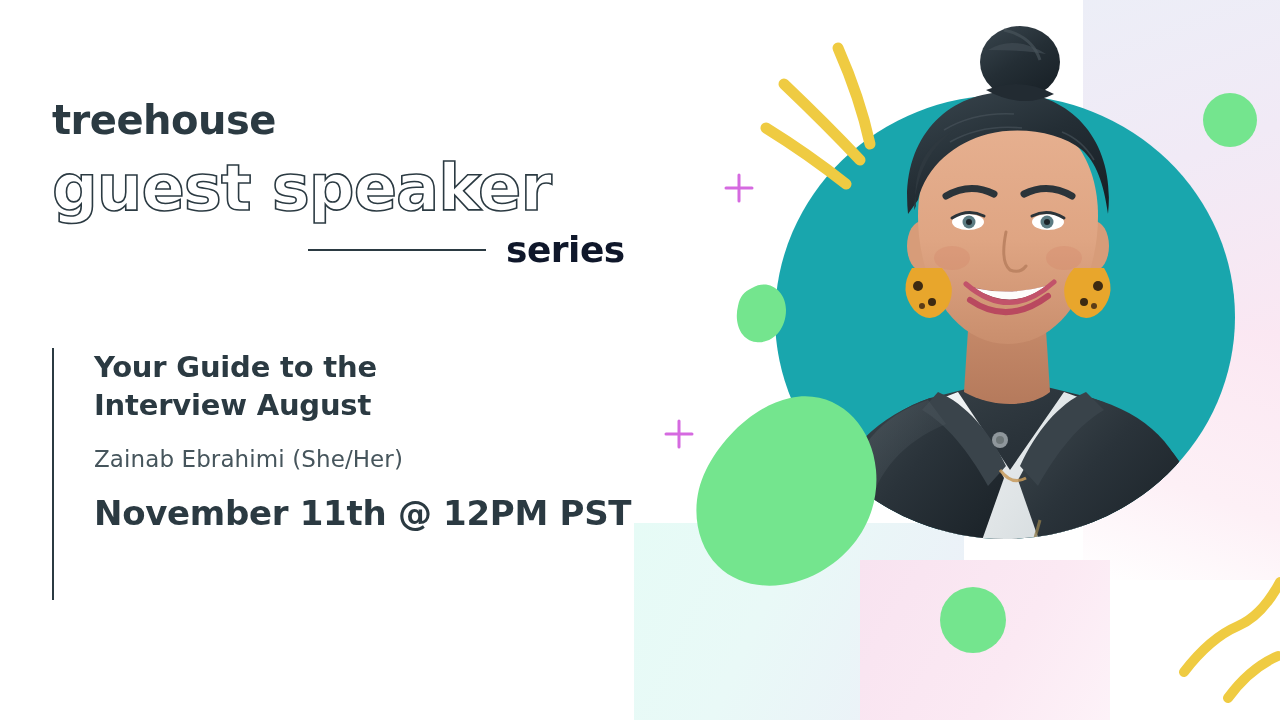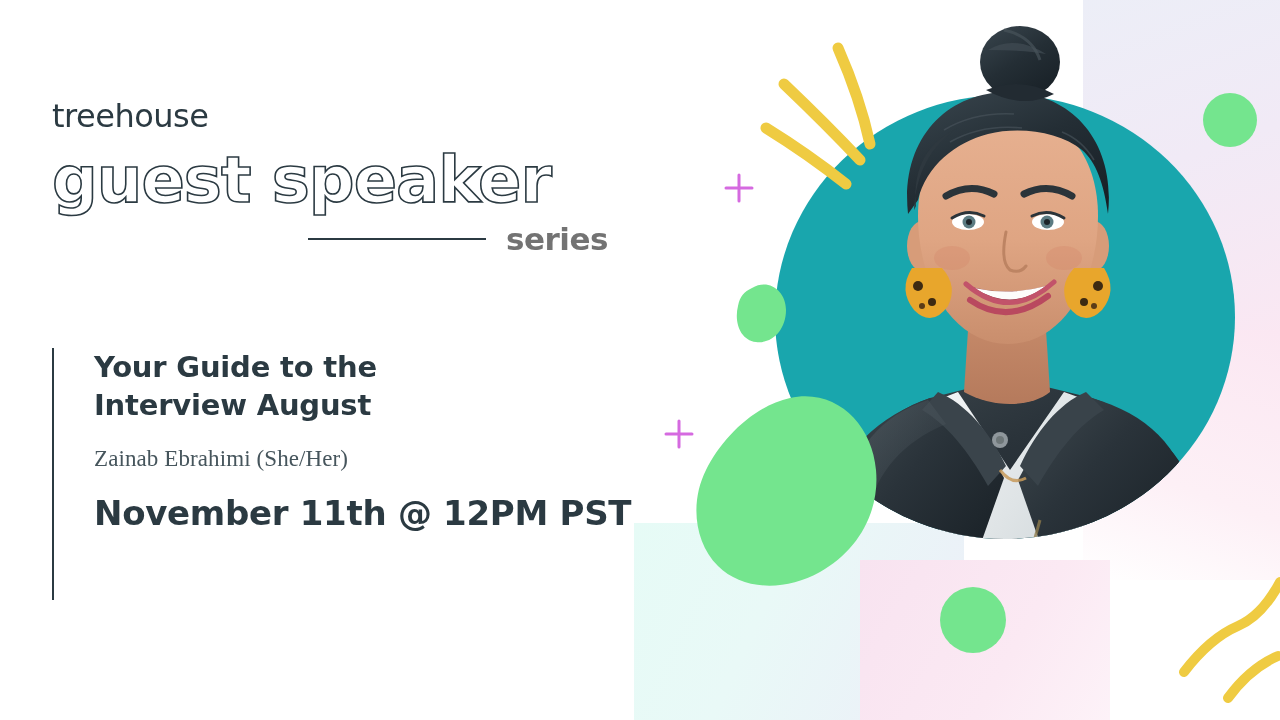--- a/index.html
+++ b/index.html
@@ -42,60 +42,60 @@
 
   
   #portrait-group { position:absolute; left:0; top:0; width:1280px; height:720px; }
 
   
   #text-col {
     position:absolute; left:52px; top:100px; width:600px;
   }
   #brand-word {
     font-family:"DejaVu Sans", sans-serif;
-    font-size:32px; font-weight:400; letter-spacing:-0.5px;
+    font-size:40px; font-weight:700; letter-spacing:-0.5px;
     color:#2b3a42; line-height:1;
   }
   #outline-word {
     font-family:"DejaVu Sans", sans-serif;
     font-size:64px; font-weight:700; letter-spacing:-1px;
     line-height:1.15;
     margin-top:12px;
     color:transparent;
     -webkit-text-stroke:1.6px #2b3a42;
     text-shadow:none;
   }
   #series-row {
     display:flex; align-items:center; gap:20px;
     margin-top:6px; padding-left:256px;
   }
   #series-rule {
     flex:0 0 178px; height:2px; background:#2b3a42;
   }
   #series-word {
-    font-size:31px; font-weight:700; color:#737373;
+    font-size:36px; font-weight:700; color:#0f172a;
     letter-spacing:-0.5px; line-height:1;
   }
 
   
   #info-block {
     position:absolute; left:52px; top:348px;
     width:600px; height:252px;
     padding-left:40px;
     border-left:2px solid #2b3a42;
   }
   #talk-title {
     font-size:29px; font-weight:700; color:#2b3a42;
     line-height:1.32; letter-spacing:-0.2px;
   }
   #speaker-name, #speaker-role {
     font-size:23px; font-weight:400; color:#46555c;
     line-height:1.42; letter-spacing:0.1px;
   }
-  #speaker-name { margin-top:18px;font-family:Liberation Serif, serif; }
+  #speaker-name { margin-top:18px; }
   #event-when {
     margin-top:20px;
     font-size:34px; font-weight:700; color:#2b3a42;
     letter-spacing:-0.3px; line-height:1.1;
   }
 </style>
 </head>
 <body>
 
 <div id="stage">

